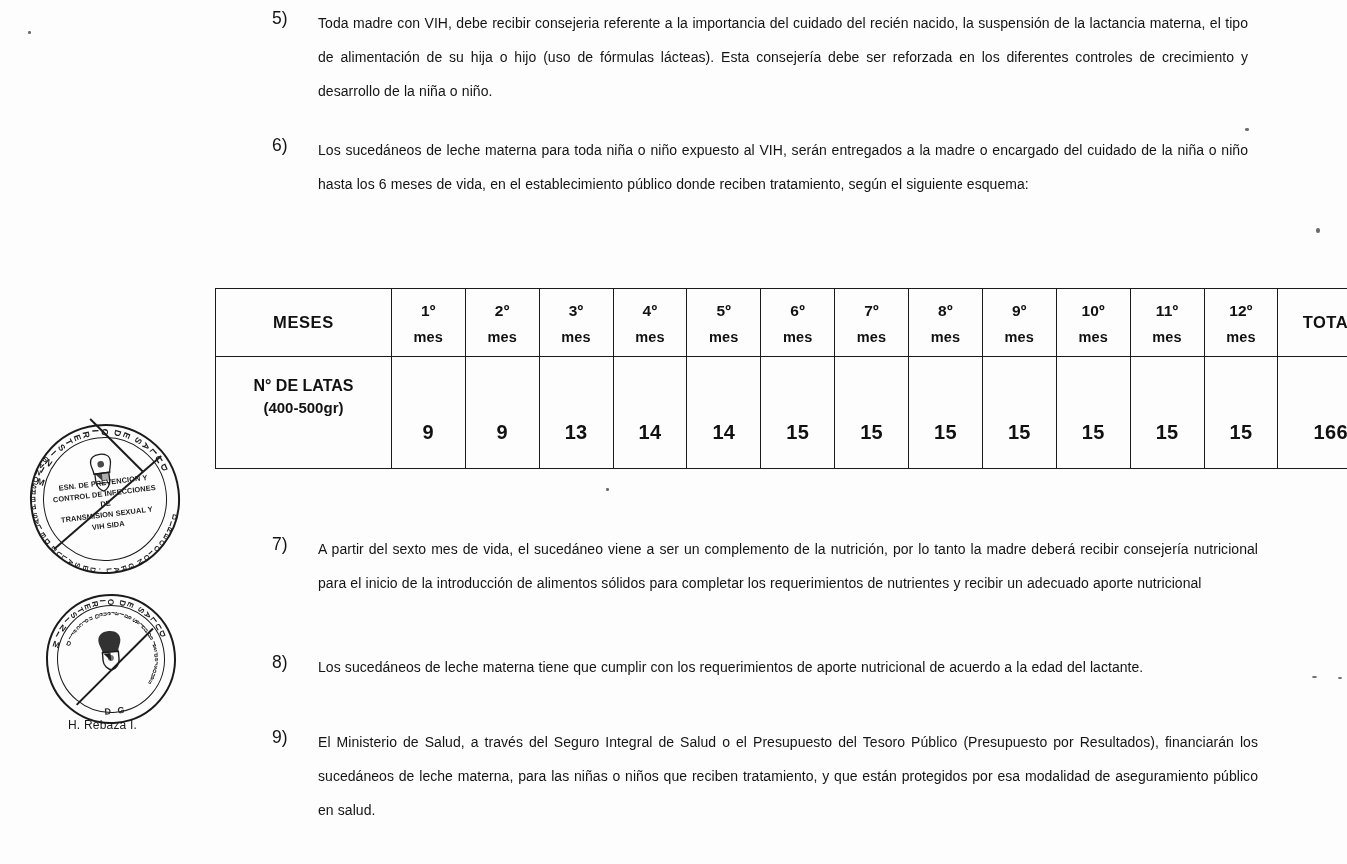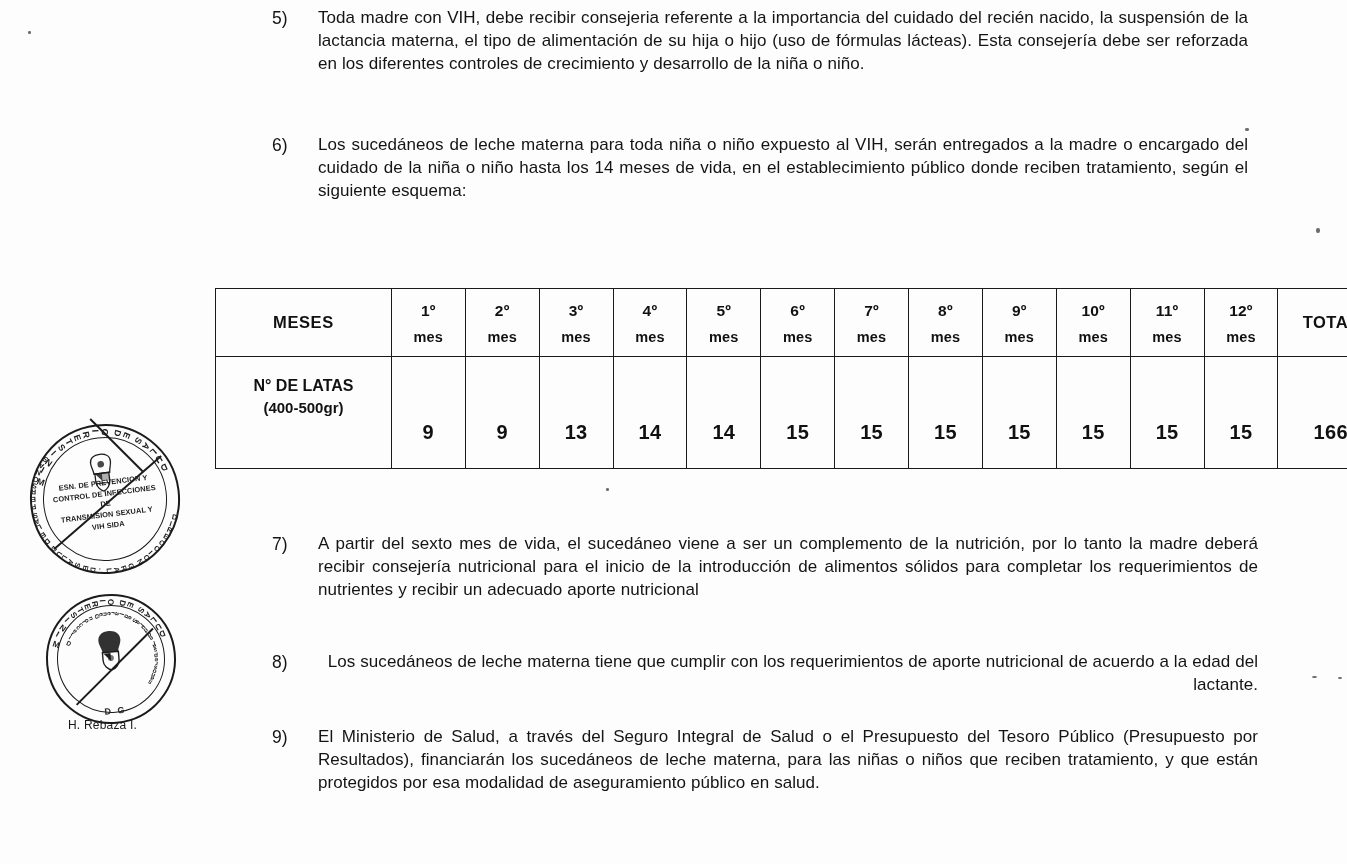--- a/index.html
+++ b/index.html
@@ -30,28 +30,28 @@
   }
   .clause-num {
     width: 46px;
     flex: 0 0 46px;
     font-size: 17.5px;
     line-height: 25.5px;
     letter-spacing: .1px;
   }
   .clause-body {
     flex: 1 1 auto;
-    font-size: 17px;
-    line-height: 23px;
+    font-size: 14px;
+    line-height: 34px;
     text-align: justify;
     text-justify: inter-word;
     letter-spacing: .05px;
     word-spacing: .2px;
   }
-  .clause-body.nojust { text-align: right; }
+  .clause-body.nojust { text-align: left; }
 
   #clause-5 { left: 272px; top: 6px;  width: 976px; }
   #clause-6 { left: 272px; top: 133px; width: 976px; }
   #clause-7 { left: 272px; top: 532px; width: 986px; }
   #clause-8 { left: 272px; top: 650px; width: 986px; }
   #clause-9 { left: 272px; top: 725px; width: 986px; }
 
   
   #latas-table-wrap {
     position: absolute;
@@ -255,21 +255,21 @@
   <div class="speck" style="left:1338px;top:677px; width:4px; height:2px;"></div>
   <div class="speck" style="left:606px; top:488px; width:3px; height:3px;"></div>
 
   <div class="clause" id="clause-5">
     <div class="clause-num">5)</div>
     <div class="clause-body">Toda madre con VIH, debe recibir consejeria referente a la importancia del cuidado  del recién nacido, la suspensión de la lactancia materna, el tipo de alimentación de su hija o hijo (uso de fórmulas lácteas). Esta consejería debe ser reforzada en los diferentes controles de crecimiento y desarrollo de la niña o niño.</div>
   </div>
 
   <div class="clause" id="clause-6">
     <div class="clause-num">6)</div>
-    <div class="clause-body">Los sucedáneos de leche materna para toda niña o niño expuesto al VIH, serán entregados a la madre o encargado del cuidado de la niña o niño hasta los 14 meses de vida, en el establecimiento público donde reciben tratamiento, según el siguiente esquema:</div>
+    <div class="clause-body">Los sucedáneos de leche materna para toda niña o niño expuesto al VIH, serán entregados a la madre o encargado del cuidado de la niña o niño hasta los 6 meses de vida, en el establecimiento público donde reciben tratamiento, según el siguiente esquema:</div>
   </div>
 
   <div id="latas-table-wrap">
     <table class="latas">
       <thead>
         <tr>
           <th class="col-label h-meses">MESES</th>
           <th class="col-month h-month">
             <span class="ord">1º</span>
             <span class="mes">mes</span>

